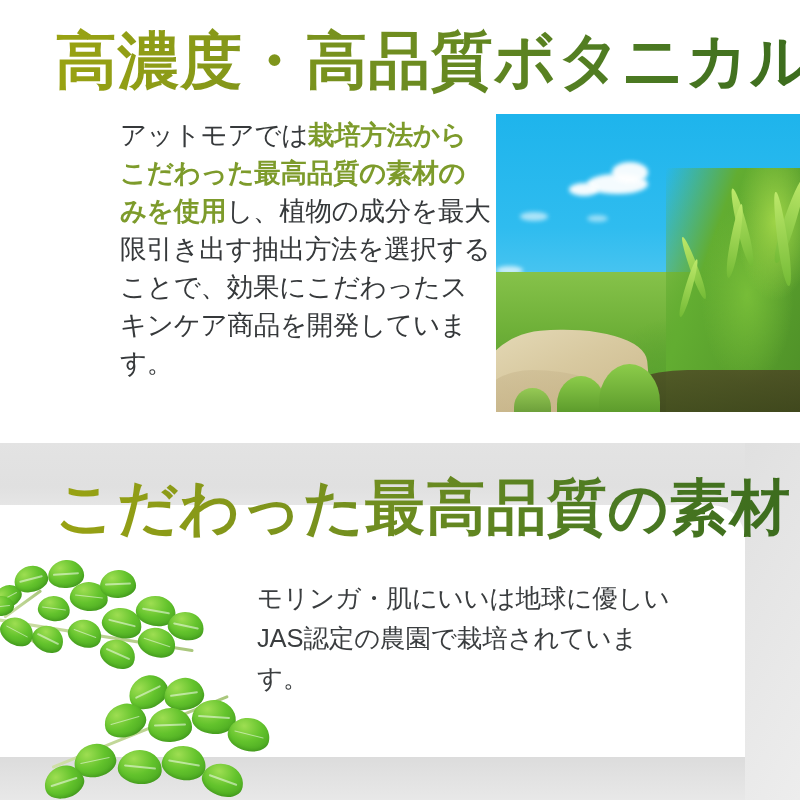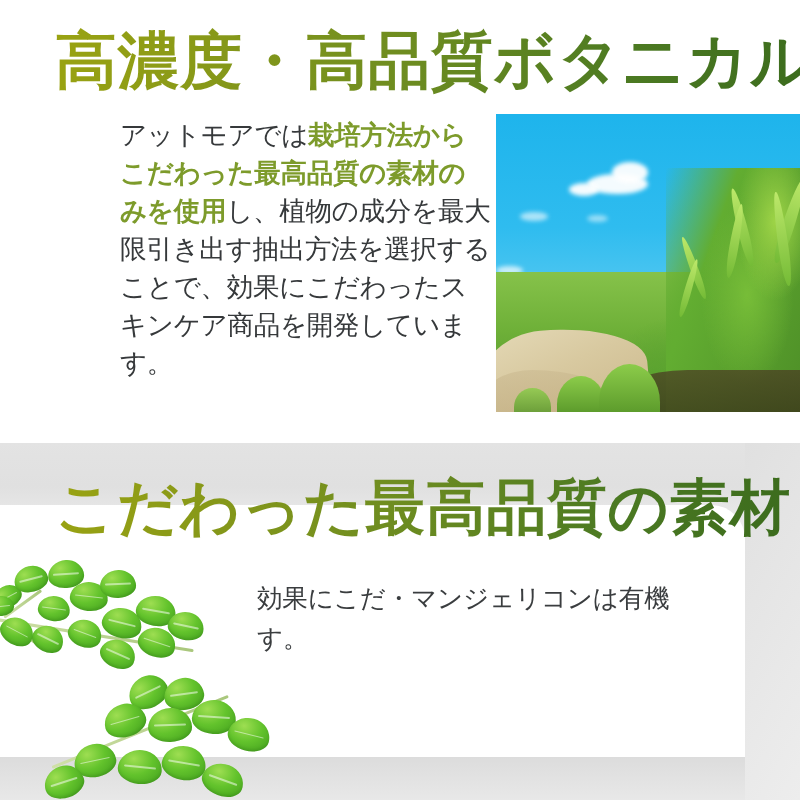--- a/index.html
+++ b/index.html
@@ -263,21 +263,22 @@
     <div class="grass-tuft" style="left:6%;width:12%;height:8%;opacity:.85;"></div>
   </div>
 
   <div id="section2-card"></div>
   <div id="page-bg-bottom"></div>
   <div id="page-bg-right"></div>
 
   <h2 id="section2-heading" class="gradient-heading">こだわった最高品質の素材</h2>
 
   <div id="section2-body">
-    <div>効果にこだ・マンジェリコンは有機</div>
+    <div>モリンガ・肌にいいは地球に優しい</div>
+    <div>JAS認定の農園で栽培されていま</div>
     <div>す。</div>
   </div>
 
   <div id="moringa-group">
 
     <div class="sprig" style="left:0;top:0;width:230px;height:130px;">
       <div class="stem" style="left:10px;top:62px;width:200px;transform:rotate(9deg);"></div>
       <div class="stem" style="left:18px;top:60px;width:46px;transform:rotate(-36deg);"></div>
       <div class="stem" style="left:18px;top:64px;width:42px;transform:rotate(34deg);"></div>
 

